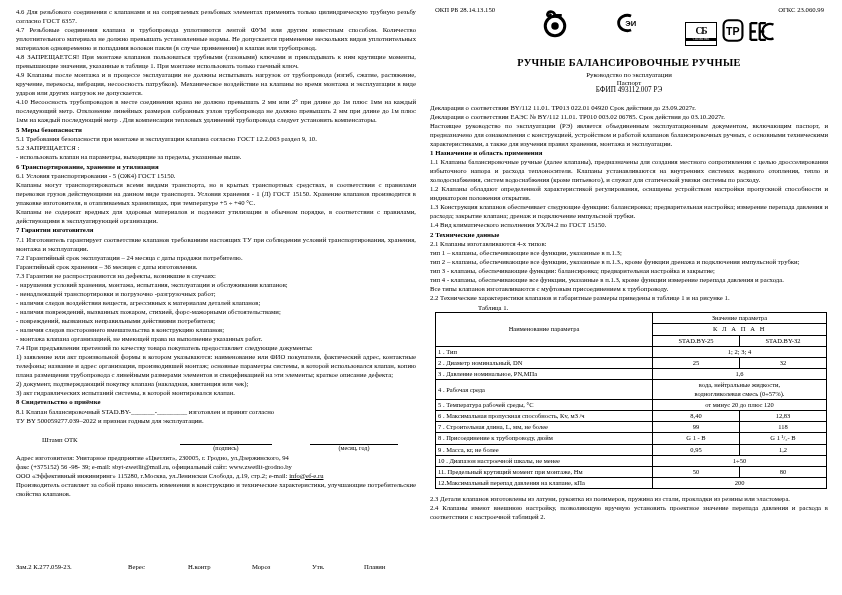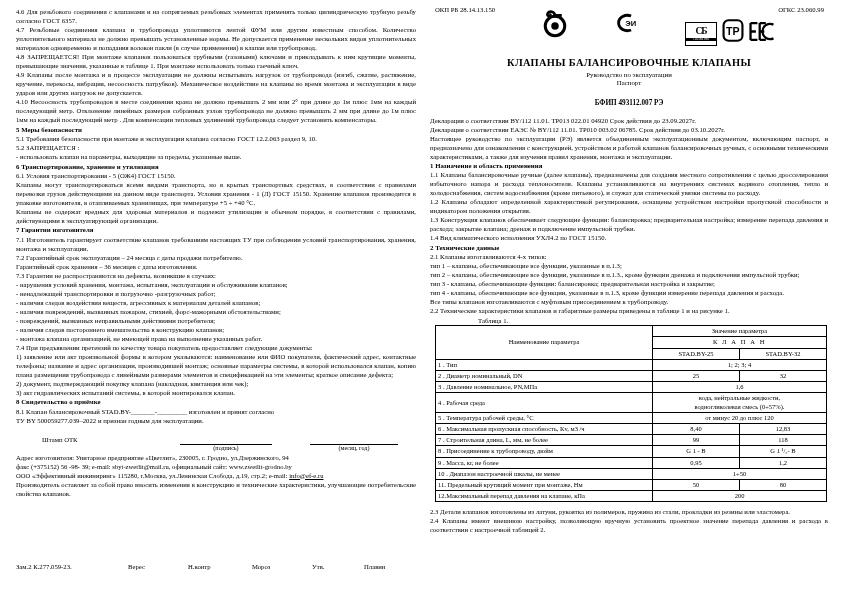--- a/index.html
+++ b/index.html
@@ -179,22 +179,22 @@
     margin-top: 2.5px;
   }
   .doc-sub2 {
     text-align: center;
     font-size: 6.8px;
     margin-top: 1px;
   }
   .doc-code {
     text-align: center;
     font-size: 7.2px;
-    font-weight: bold;
-    margin-top: 13px;
+    font-weight: normal;
+    margin-top: 0;
   }
 
   
   .tbl-caption {
     font-size: 6.7px;
     margin: 2px 0 1px 48px;
   }
   table.spec {
     width: 392px;
     margin-left: 5px;
@@ -335,21 +335,21 @@
         <span>
           <svg class="mark-eac" viewBox="0 0 34 26">
             <path d="M2 2 h9 M2 13 h7 M2 24 h9 M2 2 v22" fill="none" stroke="#000" stroke-width="3"></path>
             <path d="M14 2 h8 M14 13 h6 M14 24 h8 M14 2 v22" fill="none" stroke="#000" stroke-width="3"></path>
             <path d="M32 4 a10 10 0 1 0 0 18" fill="none" stroke="#000" stroke-width="3"></path>
           </svg>
         </span>
       </div>
     </div>
 
-    <div class="doc-title">КЛАПАНЫ БАЛАНСИРОВОЧНЫЕ КЛАПАНЫ</div>
+    <div class="doc-title">РУЧНЫЕ БАЛАНСИРОВОЧНЫЕ РУЧНЫЕ</div>
     <div class="doc-sub">Руководство по эксплуатации</div>
     <div class="doc-sub2">Паспорт</div>
     <div class="doc-code">БФИП 493112.007 РЭ</div>
 
     <div style="height:9px"></div>
 
     <p class="t">Декларация о соответствии  BY/112 11.01.  ТР013 022.01 04920  Срок действия до 23.09.2027г.</p>
     <p class="t">Декларация о соответствии ЕАЭС № BY/112 11.01. ТР010 003.02 06785. Срок действия до 03.10.2027г.</p>
     <p class="t">Настоящее руководство по эксплуатации (РЭ) является объединенным эксплуатационным документом, включающим паспорт, и предназначено для ознакомления  с конструкцией, устройством и работой клапанов балансировочных  ручных, с основными техническими характеристиками, а также  для  изучения  правил хранения, монтажа и эксплуатации.</p>
 

